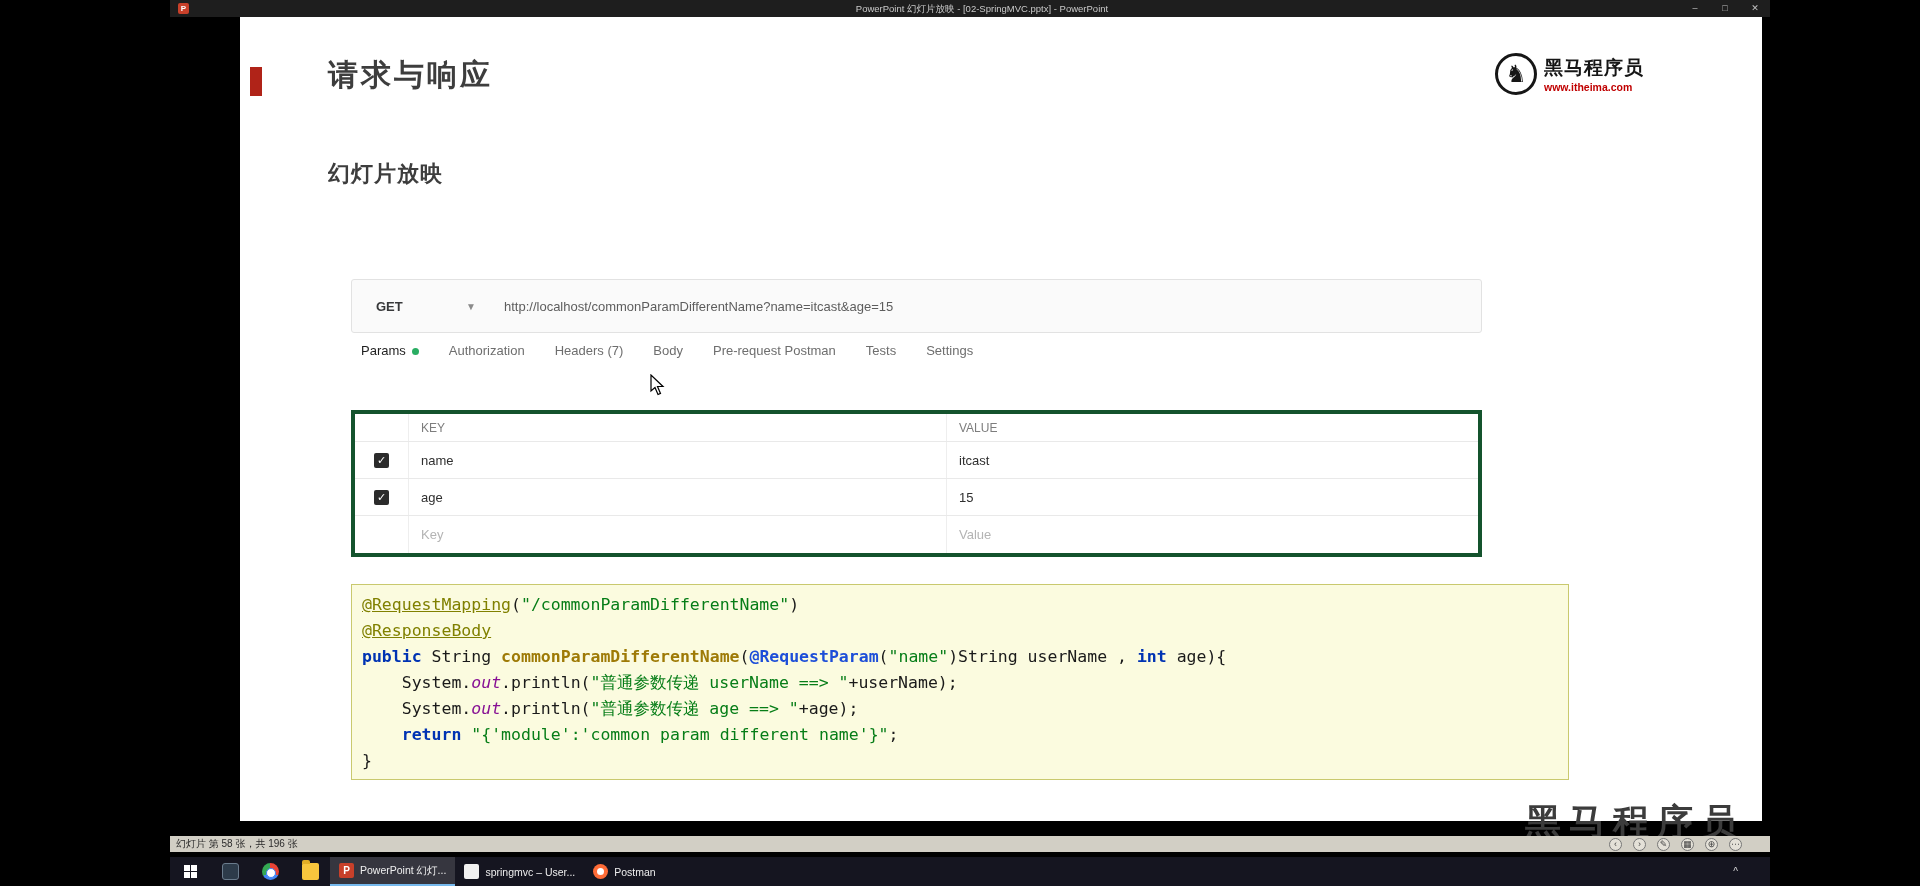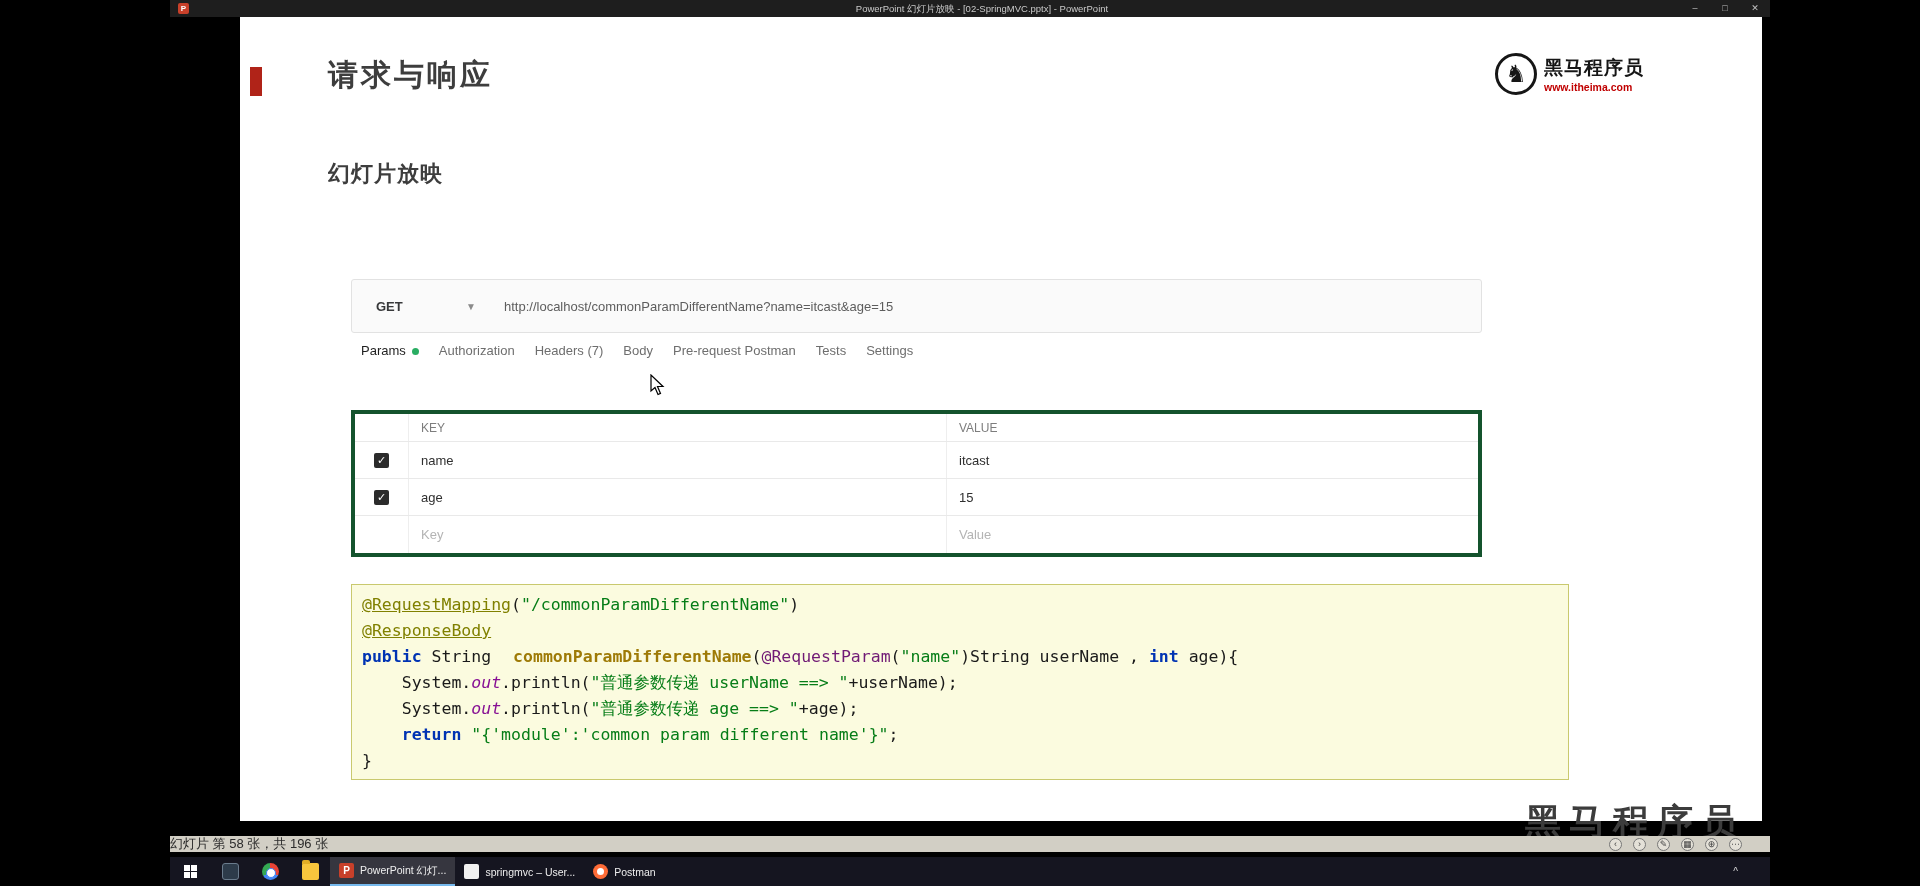--- a/index.html
+++ b/index.html
@@ -37,21 +37,21 @@
   .hl-red { color:#e60000; }
 
   
   #postman { position:absolute; left:111px; top:262px; width:1131px; height:282px; }
   #pm-urlbar { position:absolute; left:0; top:0; right:0; height:54px; background:#fafafa;
                border:1px solid #e2e2e2; border-radius:3px; display:flex; align-items:center; }
   #pm-method { width:140px; display:flex; align-items:center; justify-content:space-between;
                padding:0 16px 0 24px; font-size:13px; font-weight:bold; color:#37383a; }
   .chev { font-size:10px; color:#8a8a8a; font-weight:normal; }
   #pm-url { margin-left:12px; font-size:13px; color:#5d5d5d; }
-  #pm-tabs { position:absolute; left:10px; top:64px; display:flex; gap:20px; font-size:13px;
+  #pm-tabs { position:absolute; left:10px; top:64px; display:flex; gap:30px; font-size:13px;
              color:#6e6e6e; align-items:center; }
   .pm-tab { white-space:nowrap; }
   .pm-tab.active { color:#1f1f1f; }
   .pm-tab .dot { display:inline-block; width:7px; height:7px; border-radius:50%;
                  background:#29ad62; margin-left:6px; }
   #pm-section { position:absolute; left:12px; top:102px; font-size:13px; color:#555;margin-top:40px; }
   #pm-table { position:absolute; left:0; top:131px; right:0; border:4px solid #14532d; background:#fff; }
   .pm-row, #pm-header { display:flex; border-bottom:1px solid #e9e9e9; }
   #pm-header { height:28px; }
   .pm-row { height:37px; }
@@ -64,35 +64,35 @@
   .pm-row.ph .pm-cell { color:#b4b4b4; }
   .checkbox { width:15px; height:15px; background:#2b2b2b; border-radius:2px; color:#fff;
               font-size:11px; line-height:15px; text-align:center; }
 
   
   #code-block { position:absolute; left:111px; top:567px; width:1218px; height:196px;
                 background:#fbfbdf; border:1px solid #c9c96e; padding:7px 10px;
                 font-family:"DejaVu Sans Mono", monospace; font-size:16.5px; line-height:26px;
                 white-space:pre; overflow:hidden; }
   .tok-ann  { color:#808000;text-decoration:underline; }
-  .tok-annb { color:#701a75; font-weight:normal; }
+  .tok-annb { color:#1d4ed8; font-weight:bold; }
   .tok-kw   { color:#0033b3; font-weight:bold; }
   .tok-str  { color:#067d17; }
-  .tok-meth { color:#9e7a06; font-weight:bold;margin-left:12px; }
+  .tok-meth { color:#9e7a06; font-weight:bold; }
   .tok-field{ color:#871094; font-style:italic; }
   .tok-pl   { color:#1a1a1a; }
 
   
   #watermark { position:absolute; right:175px; top:798px; font-size:36px; font-weight:bold;
                color:#3c3c3c; letter-spacing:8px; z-index:1; }
 
   
   #statusbar { position:absolute; left:170px; top:836px; width:1600px; height:16px;
                background:#d2cfc5; display:flex; align-items:center; z-index:3; }
-  #sb-text { font-size:13px; color:#2b2b2b; }
+  #sb-text { font-size:10px; color:#2b2b2b; margin-left:6px; }
   #sb-icons { position:absolute; right:28px; display:flex; gap:11px; }
   .sb-icon { width:13px; height:13px; border:1px solid #777; border-radius:50%; color:#444;
              font-size:9px; line-height:11px; text-align:center; background:#e4e1d8; }
 
   
   #taskbar { position:absolute; left:170px; top:857px; width:1600px; height:29px;
              background:#151520; display:flex; align-items:stretch; z-index:3; }
   .tb-slot { width:40px; display:flex; align-items:center; justify-content:center; }
   #start-icon { display:grid; grid-template-columns:6px 6px; grid-template-rows:6px 6px; gap:1px; }
   #start-icon span { background:#fff; }

